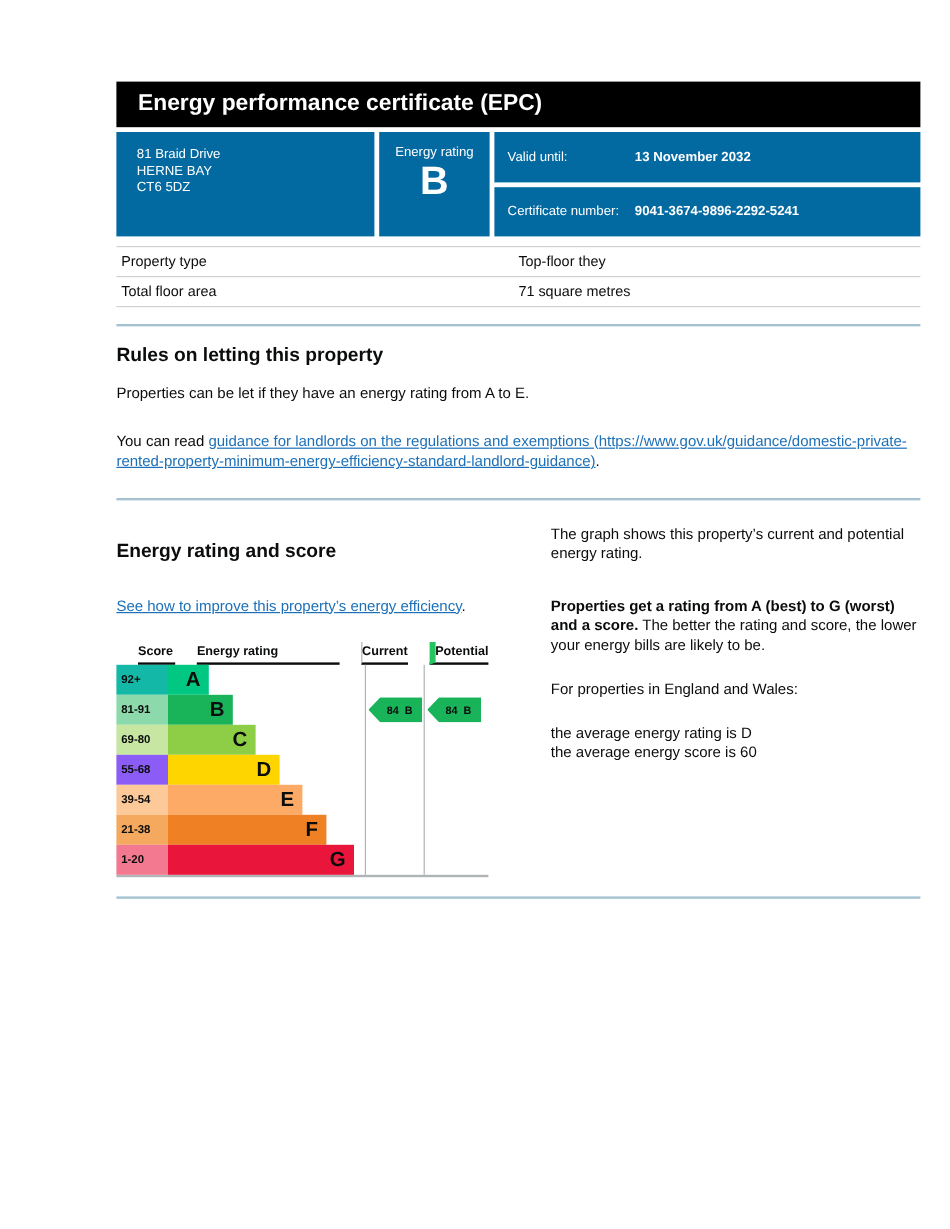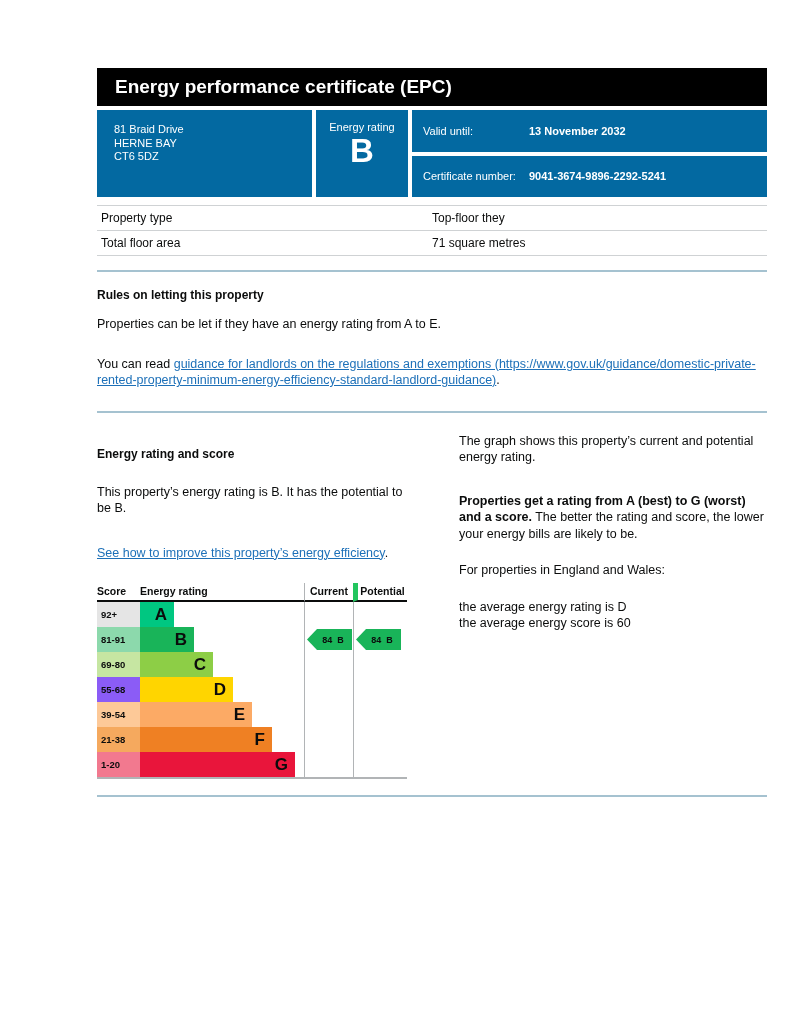--- a/index.html
+++ b/index.html
@@ -26,39 +26,39 @@
 
   
   .details { margin-top:8px; border-top:1px solid #cfd2d4; font-size:12px; }
   .detail-row { display:flex; border-bottom:1px solid #cfd2d4; padding:5px 0 5px 4px; }
   .detail-label { width:331px; }
 
   .section-break { border:none; height:2px; background:#a5c2d0; margin-top:14px; }
   .section-break.s2 { margin-top:22px; }
   .section-break.s3 { margin-top:16px; }
 
-  h2 { font-size:12px; font-weight:bold; margin-top:16px; }
+  h2 { font-size:16px; font-weight:bold; margin-top:16px; }
   .body-text { font-size:12.5px; line-height:16.5px; margin-top:14px; }
   .spaced { margin-top:23px; }
   a { color:#1d70b8; text-decoration:underline; cursor:pointer; }
   .after-link { color:#0b0c0c; }
 
   
   .two-col { display:flex; margin-top:18px; }
   .col-left { width:362px; }
   .col-left .text-wrap { width:312px; }
   .col-right { width:308px; }
   .col-right .body-text:first-child { margin-top:2px; }
   .lead-bold { font-weight:bold; }
   .tight-lines { margin-top:20px; }
 
   
   .chart { width:310px; margin-top:22px; }
   .chart-header { display:flex; font-size:10.5px; font-weight:bold; }
-  .chart-header > div { border-bottom:2px solid #0b0c0c; padding:2px 0 3px; }
+  .chart-header > div { border-bottom:2px solid #0b0c0c; padding:2px 0 3px;margin-left:18px; }
   .h-score { width:43px; padding-left:4px; }
   .h-rating { width:164px; padding-left:6px; }
   .h-current { width:49px; text-align:center; border-left:1px solid #b1b4b6; }
   .h-potential { width:54px; text-align:center; border-left:5px solid #22c55e; }
   .chart-body { display:flex; border-bottom:2px solid #b1b4b6; }
   .bands { width:207px; }
   .band-row { display:flex; height:25px; }
   .score-cell { width:43px; font-size:9.5px; font-weight:bold; display:flex; align-items:center; padding-left:4px; }
   .bar-cell { flex:1; }
   .band-bar { height:25px; display:flex; align-items:center; justify-content:flex-end; padding-right:7px; }
@@ -118,35 +118,34 @@
     <h2>Rules on letting this property</h2>
     <p class="body-text">Properties can be let if they have an energy rating from A to E.</p>
     <p class="body-text spaced"><span>You can read </span><a href="#">guidance for landlords on the regulations and exemptions (https://www.gov.uk/guidance/domestic-private-rented-property-minimum-energy-efficiency-standard-landlord-guidance)</a><span class="after-link">.</span></p>
 
     <hr class="section-break s2">
 
     <div class="two-col">
       <div class="col-left">
         <div class="text-wrap">
           <h2>Energy rating and score</h2>
-          <p class="body-text spaced">This property’s energy rating is B. It has the potential to be B.</p>
           <p class="body-text" style="margin-top:28px;"><a href="#">See how to improve this property’s energy efficiency</a><span class="after-link">.</span></p>
         </div>
 
         <div class="chart">
           <div class="chart-header">
             <div class="h-score">Score</div>
             <div class="h-rating">Energy rating</div>
             <div class="h-current">Current</div>
             <div class="h-potential">Potential</div>
           </div>
           <div class="chart-body">
             <div class="bands">
                 <div class="band-row">
-                  <div class="score-cell" style="background: #e5e5e5;">92+</div>
+                  <div class="score-cell" style="background: #14b8a6;">92+</div>
                   <div class="bar-cell">
                     <div class="band-bar" style="background: rgb(0, 199, 129); width: 34px;">
                       <span class="band-letter">A</span>
                     </div>
                   </div>
                 </div>
                 <div class="band-row">
                   <div class="score-cell" style="background: rgb(140, 217, 172);">81-91</div>
                   <div class="bar-cell">
                     <div class="band-bar" style="background: rgb(25, 180, 89); width: 54px;">

